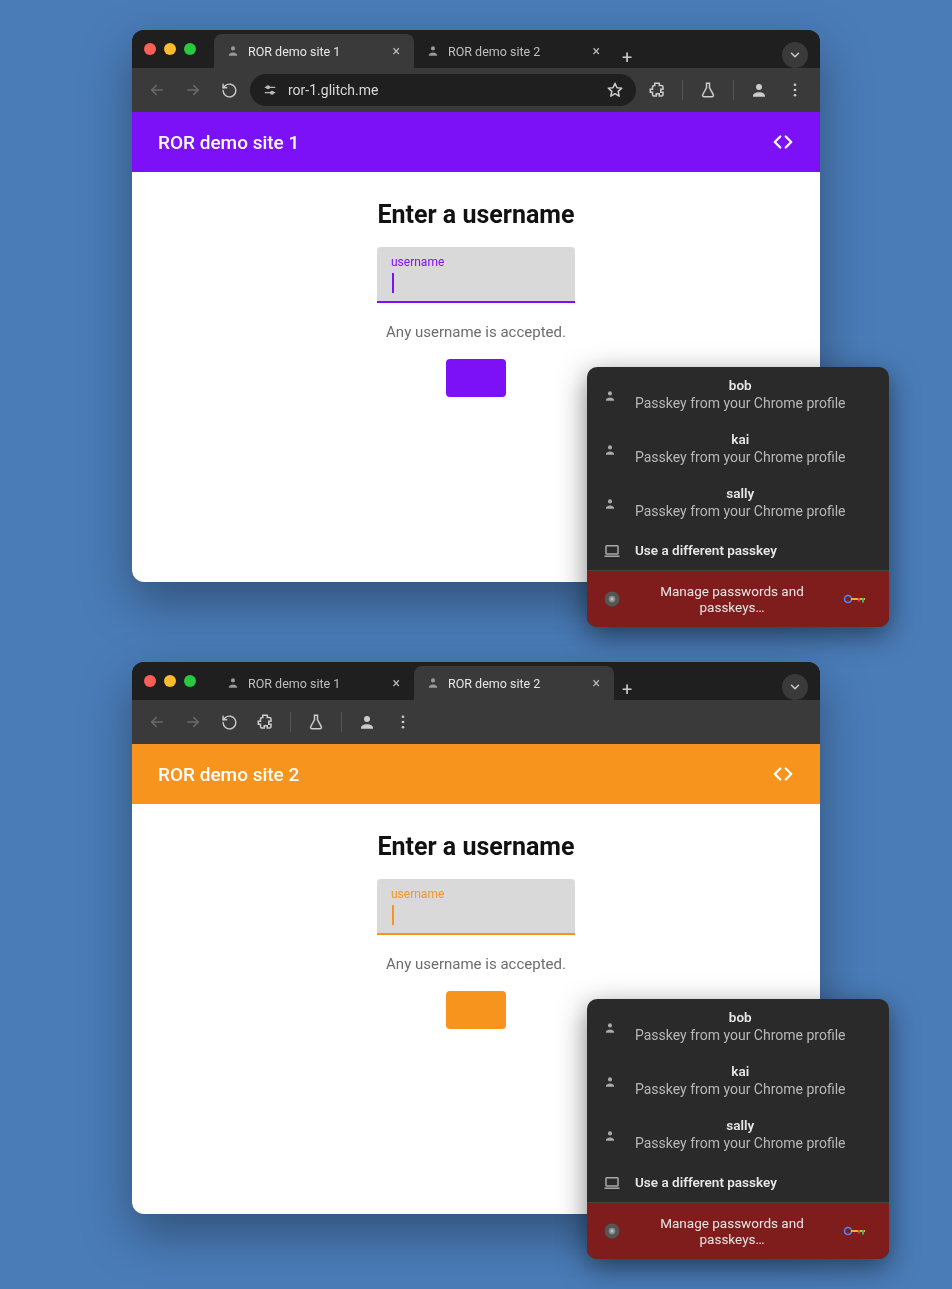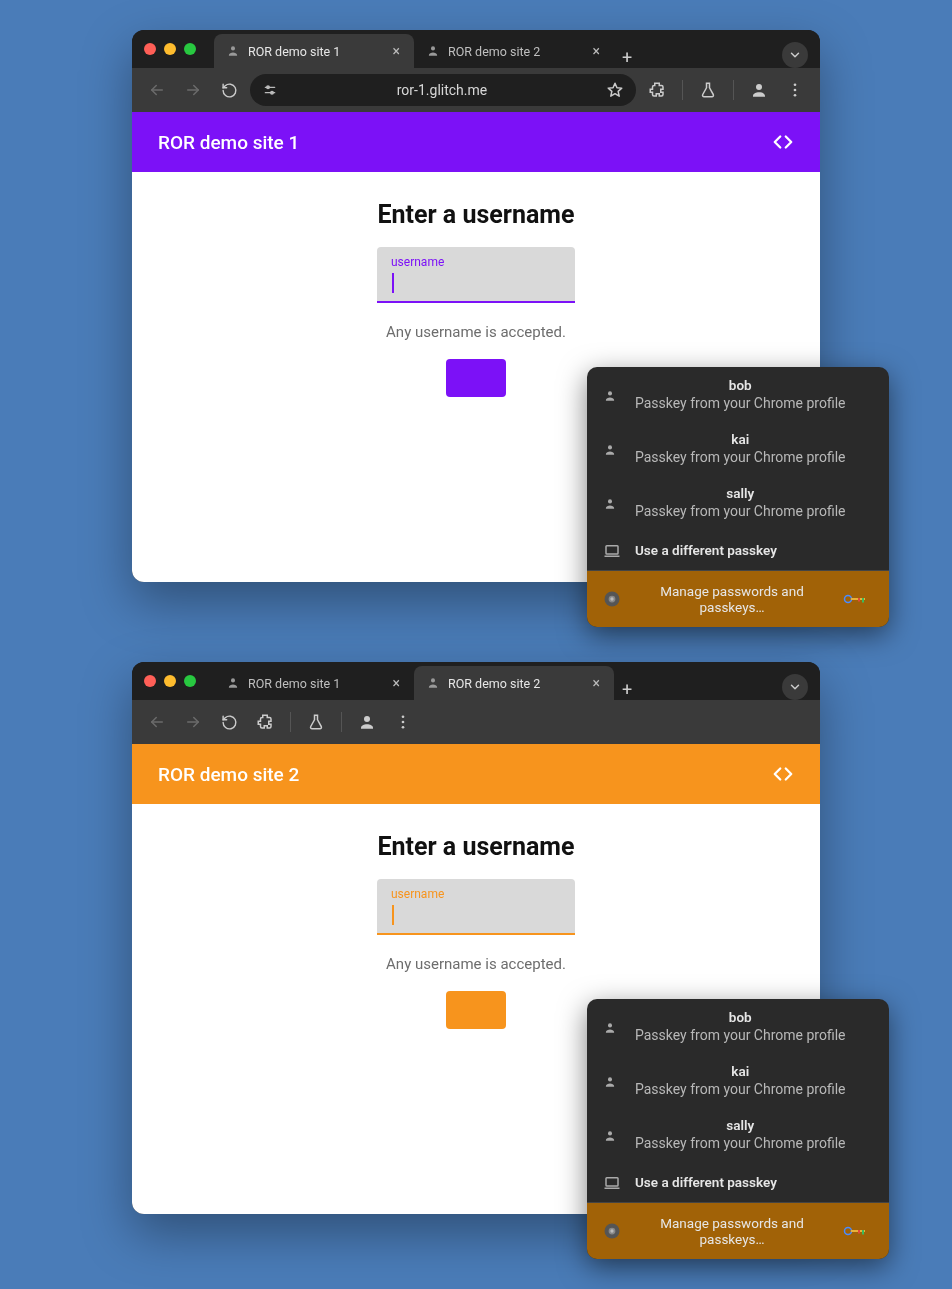--- a/index.html
+++ b/index.html
@@ -37,21 +37,21 @@
     min-width: 200px;
   }
   .tab.active { background:#3a3a3a; color:#e6e6e6;}
   .tab .favicon { width:14px; height:14px; color:#999; display:flex; align-items:center; justify-content:center;}
   .tab .close { margin-left:auto; color:#bbb; font-size:14px; line-height:1;}
   .newtab { color:#ccc; font-size:18px; padding:0 8px; }
   .tabstrip-right { margin-left:auto; }
   .chevbtn { width:26px;height:26px;border-radius:50%;background:#3a3a3a;display:flex;align-items:center;justify-content:center;color:#ccc;}
   .toolbar {
     height: 44px; background:#3a3a3a; display:flex; align-items:center;
-    padding: 0 10px; gap:6px;text-align:center;
+    padding: 0 10px; gap:6px;
   }
   .tbtn { width:30px;height:30px;display:flex;align-items:center;justify-content:center;color:#ccc;border-radius:6px;}
   .tbtn.disabled{color:#6b6b6b;}
   .addressbar {
     flex:1; height:32px; background:#1f1f1f; border-radius:16px;
     display:flex; align-items:center; padding:0 12px; gap:10px; color:#d8d8d8;
     font-size:14px;
   }
   .addr-left{display:flex;align-items:center;gap:8px;color:#bbb;}
   .addr-text{flex:1;}
@@ -92,21 +92,21 @@
     content:""; position:absolute; top:-8px; left:14px;
     border:8px solid transparent; border-bottom-color:#2a2a2a;
     width:0;height:0;
   }
   .popup-item{ display:flex; gap:14px; padding:10px 16px; align-items:center;}
   .popup-item .picon{ width:18px; color:#aaa; margin-top:3px; flex-shrink:0;}
   .popup-item .ptext{ display:flex; flex-direction:column; gap:2px;}
   .popup-item .pname{ font-weight:600; }
   .popup-item .pdesc{ color:#b8b8b8; font-size:14px;}
   .popup-sep{ height:1px; background:#444; }
-  .popup-foot{ display:flex; align-items:center; gap:14px; padding:12px 16px; background:#a16207;}
+  .popup-foot{ display:flex; align-items:center; gap:14px; padding:12px 16px; background:#7f1d1d;}
   .popup-foot .keyic{ margin-left:auto; }
   svg{display:block;}
 </style>
 </head>
 <body>
 
 <div id="root">
     <div class="browser-window">
       <div class="titlebar">
         <div class="traffic-lights">

